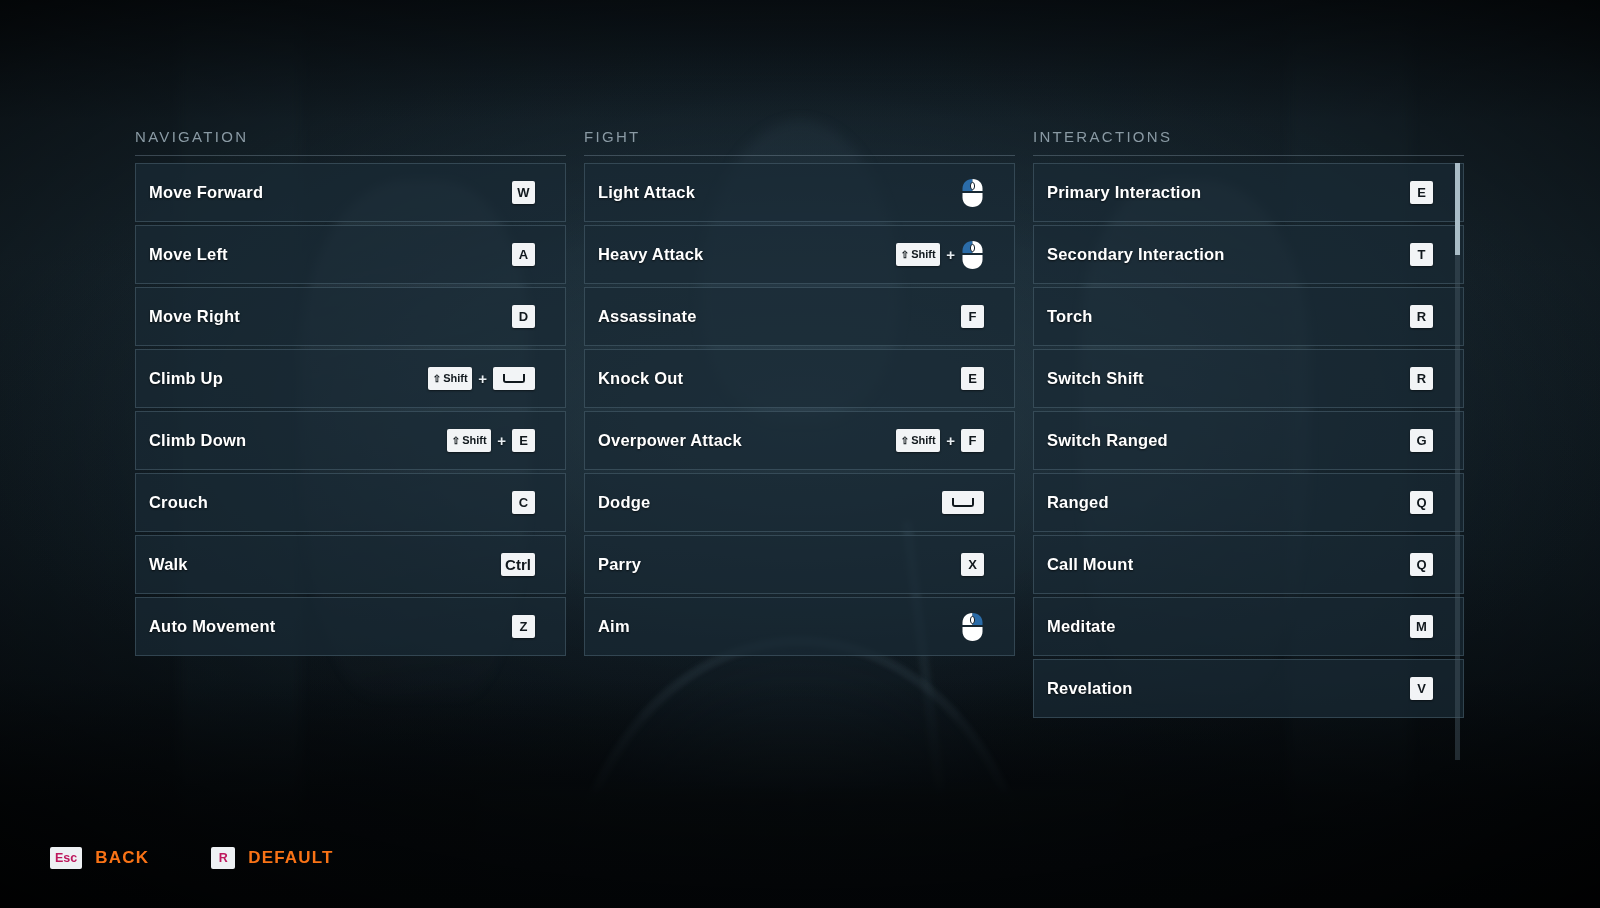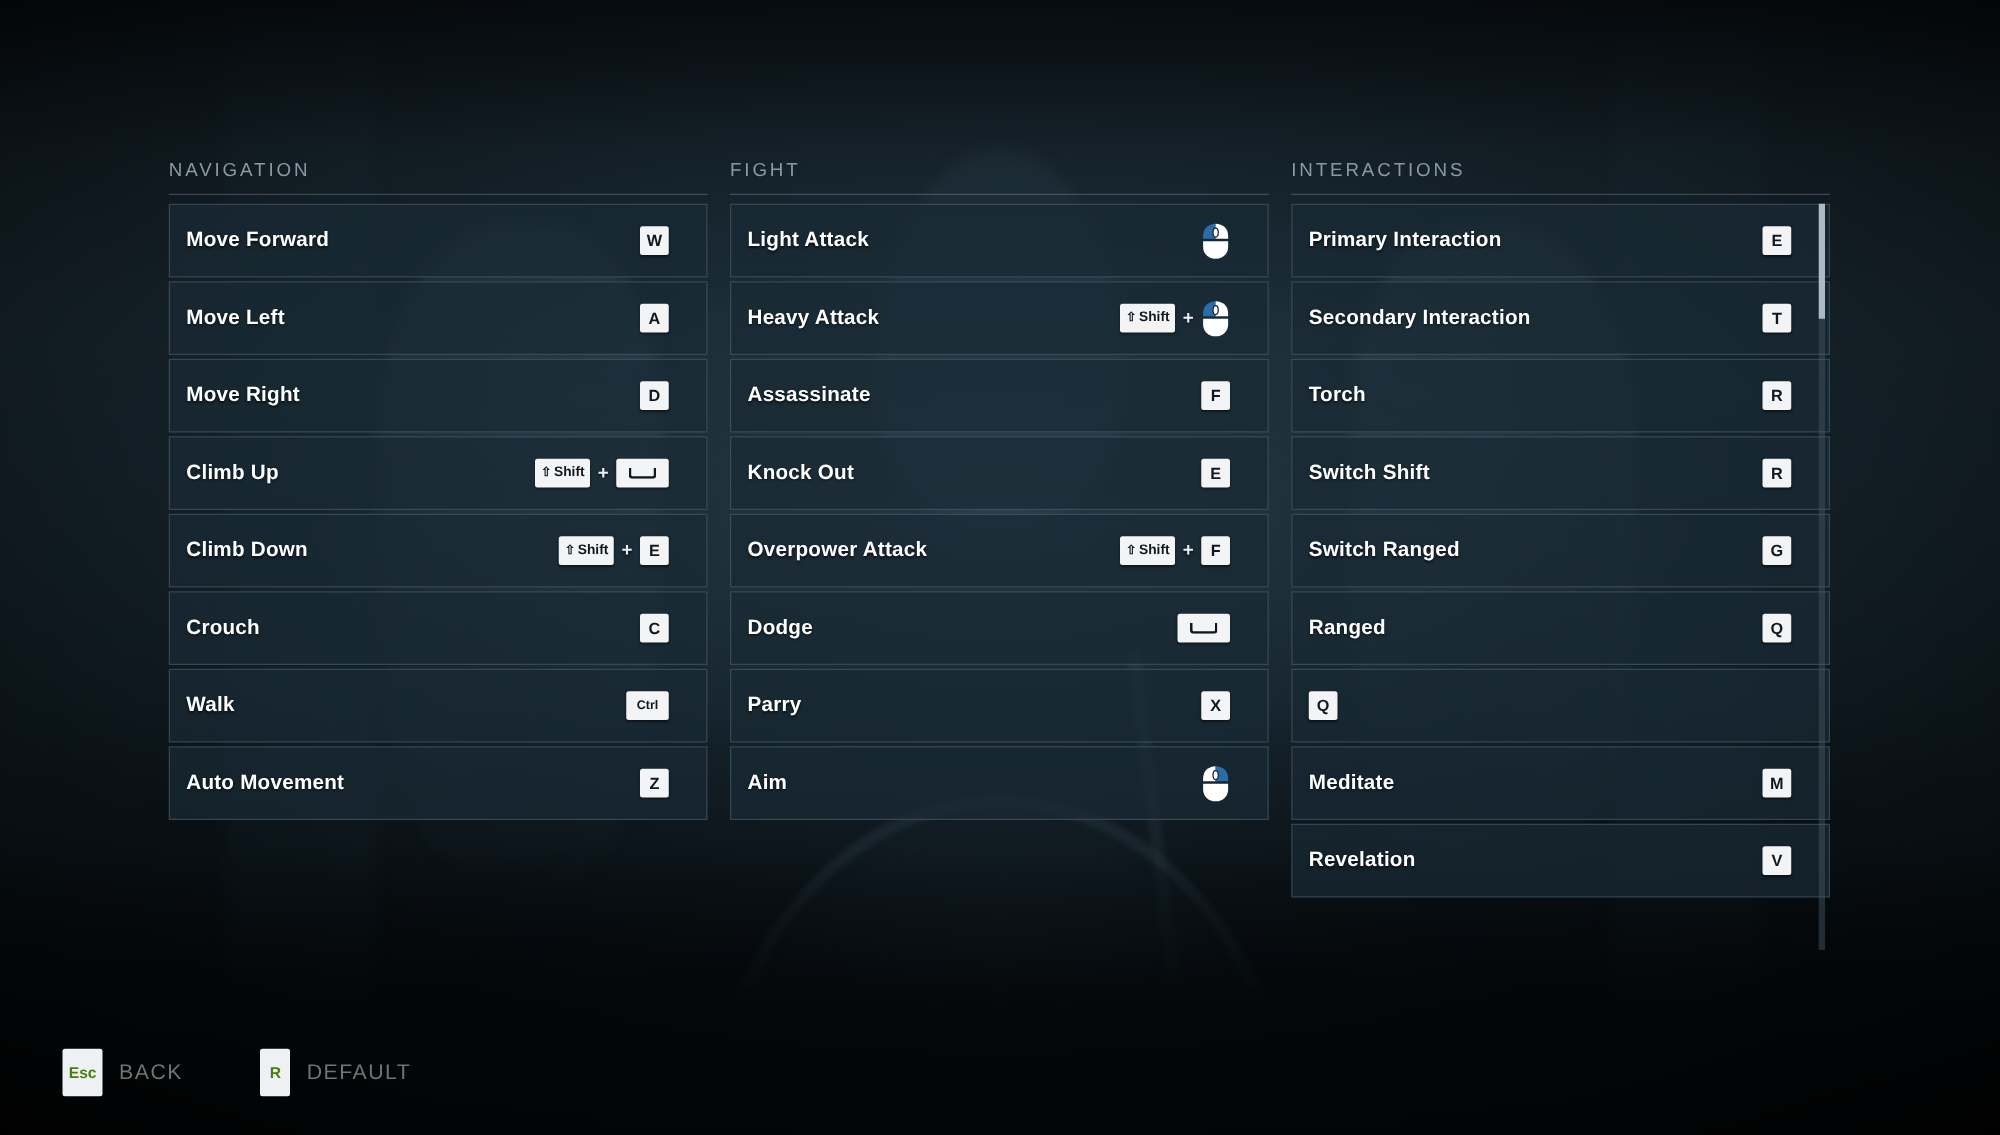--- a/index.html
+++ b/index.html
@@ -92,21 +92,21 @@
   
   .key {
     background:#f2f4f6; color:#11181d;
     font-size:13px; font-weight:bold;
     min-width:23px; height:23px;
     border-radius:2px;
     display:flex; align-items:center; justify-content:center;
     padding:0 4px; line-height:1;
     box-shadow:0 1px 2px rgba(0,0,0,0.5);
   }
-  .key.wide { min-width:34px; font-size:10px; }
+  .key.wide { min-width:34px; font-size:15px; }
   .key.shift { min-width:44px; font-size:11px; gap:2px; padding:0 3px; }
   .key.shift .sh-arrow { font-size:10px; line-height:1; }
   .key.space { min-width:42px; }
   .plus { color:#e8eef2; font-size:15px; font-weight:bold; line-height:1;
           text-shadow:0 1px 2px rgba(0,0,0,0.7); }
 
   .space-glyph { width:22px; height:9px; border:2px solid #11181d;
                  border-top:none; border-radius:0 0 3px 3px; }
 
   
@@ -117,26 +117,26 @@
   #scrollbar { position:absolute; left:1455px; top:163px; width:5px; height:597px;
                background:rgba(70,88,100,0.45); }
   #scroll-thumb { position:absolute; left:0; top:0; width:5px; height:92px;
                   background:#a9bcc6; }
 
   
   #footer { position:absolute; left:0; bottom:0; width:1600px; height:100px;
             display:flex; align-items:center; padding-left:50px; gap:62px; }
   .foot-item { display:flex; align-items:center; gap:13px; }
   .foot-key {
-    background:#eef1f4; color:#4d7c0f;
+    background:#eef1f4; color:#be185d;
     font-size:12.5px; font-weight:bold;
-    min-width:24px; height:38px; border-radius:2px;
+    min-width:24px; height:22px; border-radius:2px;
     display:flex; align-items:center; justify-content:center; padding:0 5px;
   }
-  .foot-label { color:#737373; font-size:17px; font-weight:normal; letter-spacing:1.2px; }
+  .foot-label { color:#f97316; font-size:17px; font-weight:bold; letter-spacing:1.2px; }
 </style>
 </head>
 <body>
 
 <div id="backdrop">
   <div class="bg-grad"></div>
   <div class="col-l"></div>
   <div class="col-r"></div>
   <div class="fig-l"></div>
   <div class="fig-r"></div>
@@ -343,20 +343,21 @@
             <span class="key">G</span>
           </span>
         </div>
         <div class="row">
           <span class="row-label">Ranged</span>
           <span class="binding">
             <span class="key">Q</span>
           </span>
         </div>
         <div class="row">
+          <span class="row-label">Call Mount</span>
           <span class="binding">
             <span class="key">Q</span>
           </span>
         </div>
         <div class="row">
           <span class="row-label">Meditate</span>
           <span class="binding">
             <span class="key">M</span>
           </span>
         </div>

